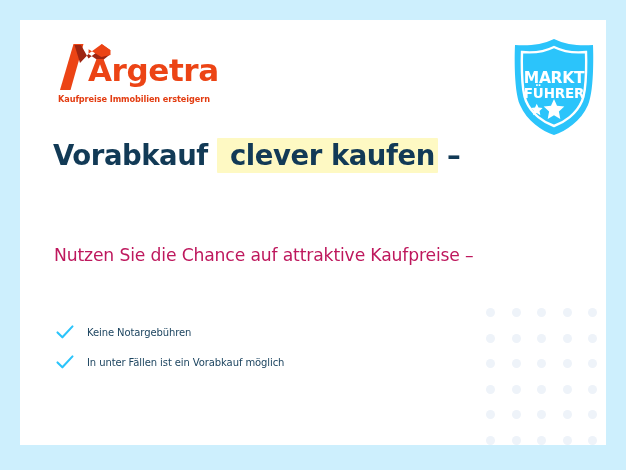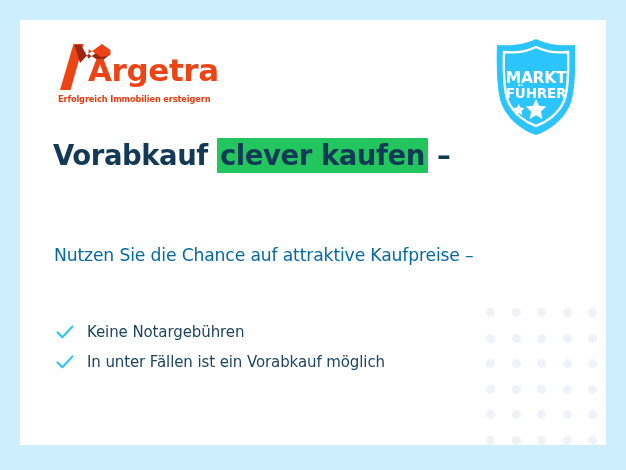--- a/index.html
+++ b/index.html
@@ -94,57 +94,57 @@
     font-size: 8.2px;
     font-weight: bold;
     color: #e33d12;
     letter-spacing: -0.1px;
     white-space: nowrap;
   }
 
   
   .badge {
     position: absolute;
-    right: 22px;
+    right: 4px;
     top: 17px;
     width: 96px;
     height: 100px;
   }
   .badge svg { display: block; width: 100%; height: 100%; }
 
   
   .headline {
     position: absolute;
     left: 33px;
     top: 118px;
     width: 520px;
     font-family: "DejaVu Sans", sans-serif;
     font-size: 27.5px;
     font-weight: bold;
     line-height: 1.29;
     color: #123a56;
     letter-spacing: -0.45px;
   }
   .headline .hl-mark {
-    background: #22c55e;
-    padding: 1px 3px 2px 3px;
+    background: #fef9c3;
+    padding: 1px 3px 2px 13px;
     border-radius: 1px;
   }
 
   
   .subheadline {
     position: absolute;
     left: 34px;
     top: 222px;
     width: 520px;
     font-family: "DejaVu Sans", sans-serif;
     font-size: 17.2px;
     font-weight: normal;
     line-height: 1.52;
-    color: #0369a1;
+    color: #be185d;
     letter-spacing: -0.15px;
   }
 
   
   .benefits {
     position: absolute;
     left: 34px;
     top: 297px;
     width: 480px;
     list-style: none;
@@ -157,21 +157,21 @@
   .check-icon {
     flex: 0 0 auto;
     width: 22px;
     height: 22px;
     margin-right: 11px;
     display: block;
   }
   .check-icon svg { display: block; width: 100%; height: 100%; }
   .benefit-text {
     font-family: "DejaVu Sans", sans-serif;
-    font-size: 15px;
+    font-size: 10px;
     color: #1d4560;
     letter-spacing: -0.1px;
     white-space: nowrap;
   }
 </style>
 </head>
 <body>
 
 <div id="banner">
 
@@ -213,21 +213,21 @@
     <div class="logo-block">
       <div class="logo-lockup">
         <svg class="logo-mark" viewBox="0 0 64 50" aria-hidden="true">
           <path d="M17.5 2 L27.5 2 L14.5 48 L4 48 Z" fill="#ec4415"></path>
           <path d="M18.5 3 L25 3 L32.5 16.5 L45.5 6.5 L54 12.5 L44.5 20 L32.5 12 L24 21 Z" fill="#9e2511"></path>
           <path d="M32.5 11.8 L45.8 2 L54.5 8.3 L45.3 15.1 L32.6 7.2 Z" fill="#ec4415"></path>
           <path d="M45.5 2 L54.5 8.3 L54.5 13 L45.3 15.1 Z" fill="#ec4415"></path>
         </svg>
         <div class="logo-word">Argetra</div>
       </div>
-      <div class="logo-tagline">Erfolgreich Immobilien ersteigern</div>
+      <div class="logo-tagline">Kaufpreise Immobilien ersteigern</div>
     </div>
 
     <div class="badge">
       <svg viewBox="0 0 96 100" aria-hidden="true">
         <path d="M48 2 C36 8, 22 9, 9 8 C9 8, 7 52, 14 68 C21 84, 36 94, 48 98 C60 94, 75 84, 82 68 C89 52, 87 8, 87 8 C74 9, 60 8, 48 2 Z" fill="#2bc4fb"></path>
         <path d="M48 10 C38 15, 26 16, 16 15 C16 15, 14.5 51, 20 64 C25.5 77, 38 85.5, 48 89 C58 85.5, 70.5 77, 76 64 C81.5 51, 80 15, 80 15 C70 16, 58 15, 48 10 Z" fill="none" stroke="#ffffff" stroke-width="2.4"></path>
         <text x="48" y="46" text-anchor="middle" fill="#ffffff" font-family="DejaVu Sans, sans-serif" font-size="15.5" font-weight="bold" letter-spacing="-0.3">MARKT</text>
         <text x="48" y="61" text-anchor="middle" fill="#ffffff" font-family="DejaVu Sans, sans-serif" font-size="13.5" font-weight="bold" letter-spacing="-0.2">FÜHRER</text>
         <g fill="#ffffff">
           <path d="M31 67 L33.1 71.7 L38.2 72.3 L34.4 75.8 L35.4 80.9 L31 78.3 L26.6 80.9 L27.6 75.8 L23.8 72.3 L28.9 71.7 Z" transform="translate(0,-0.5) scale(0.82) translate(6.5,15)"></path>

